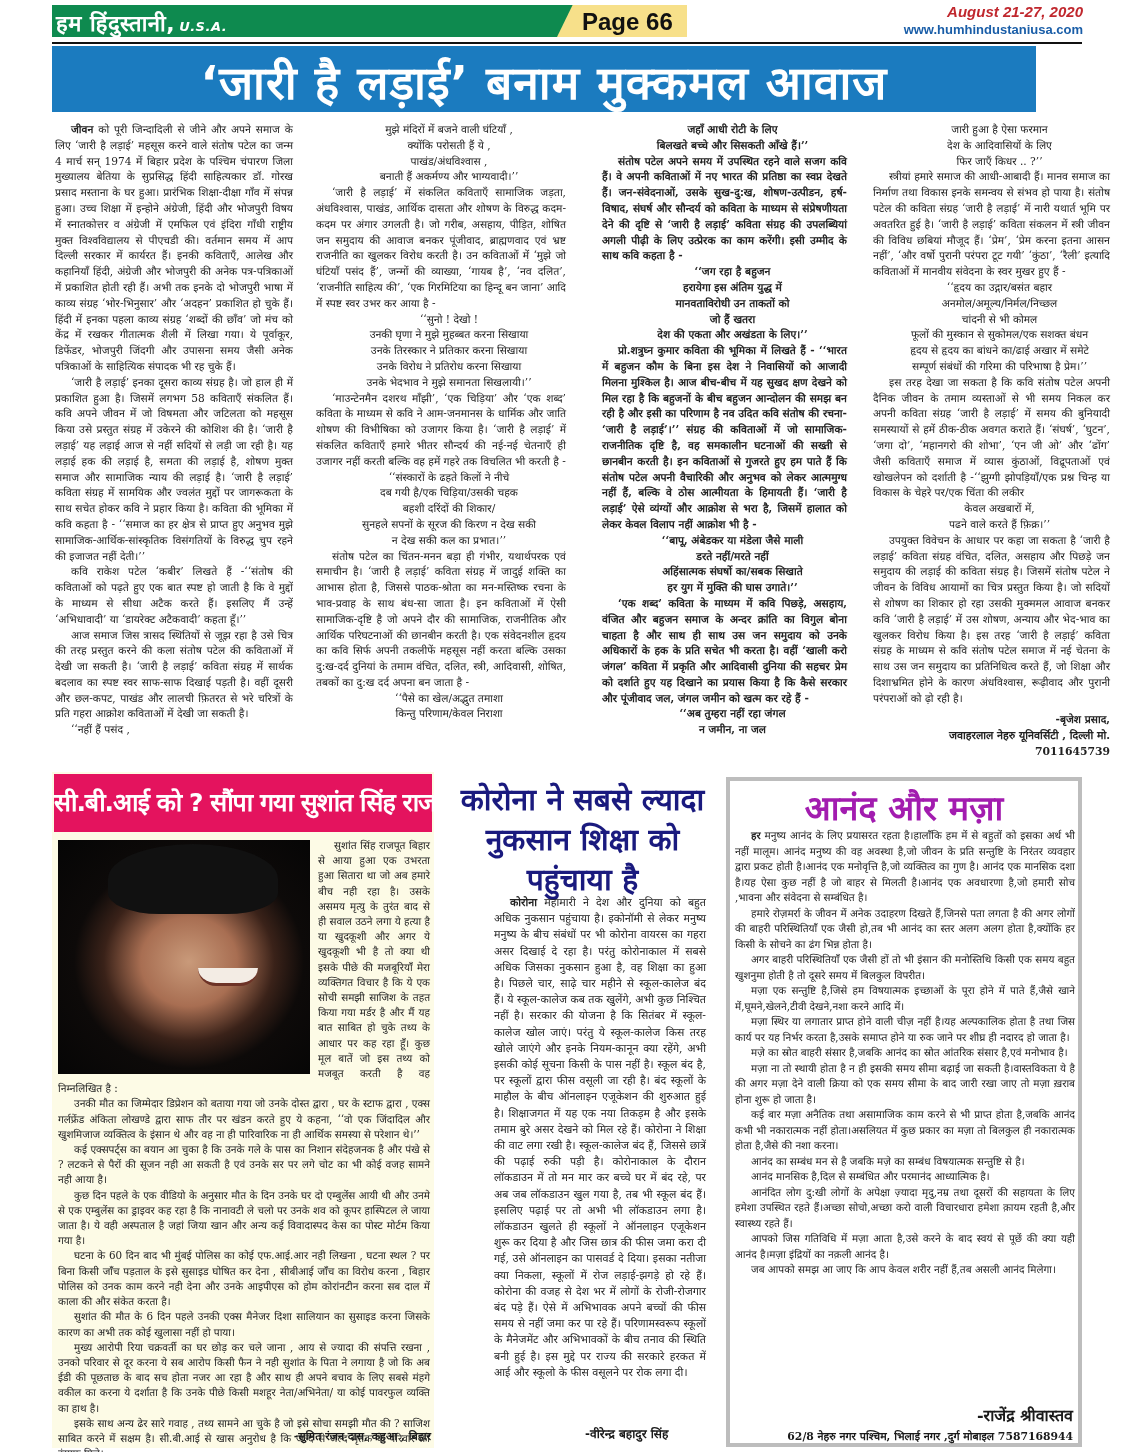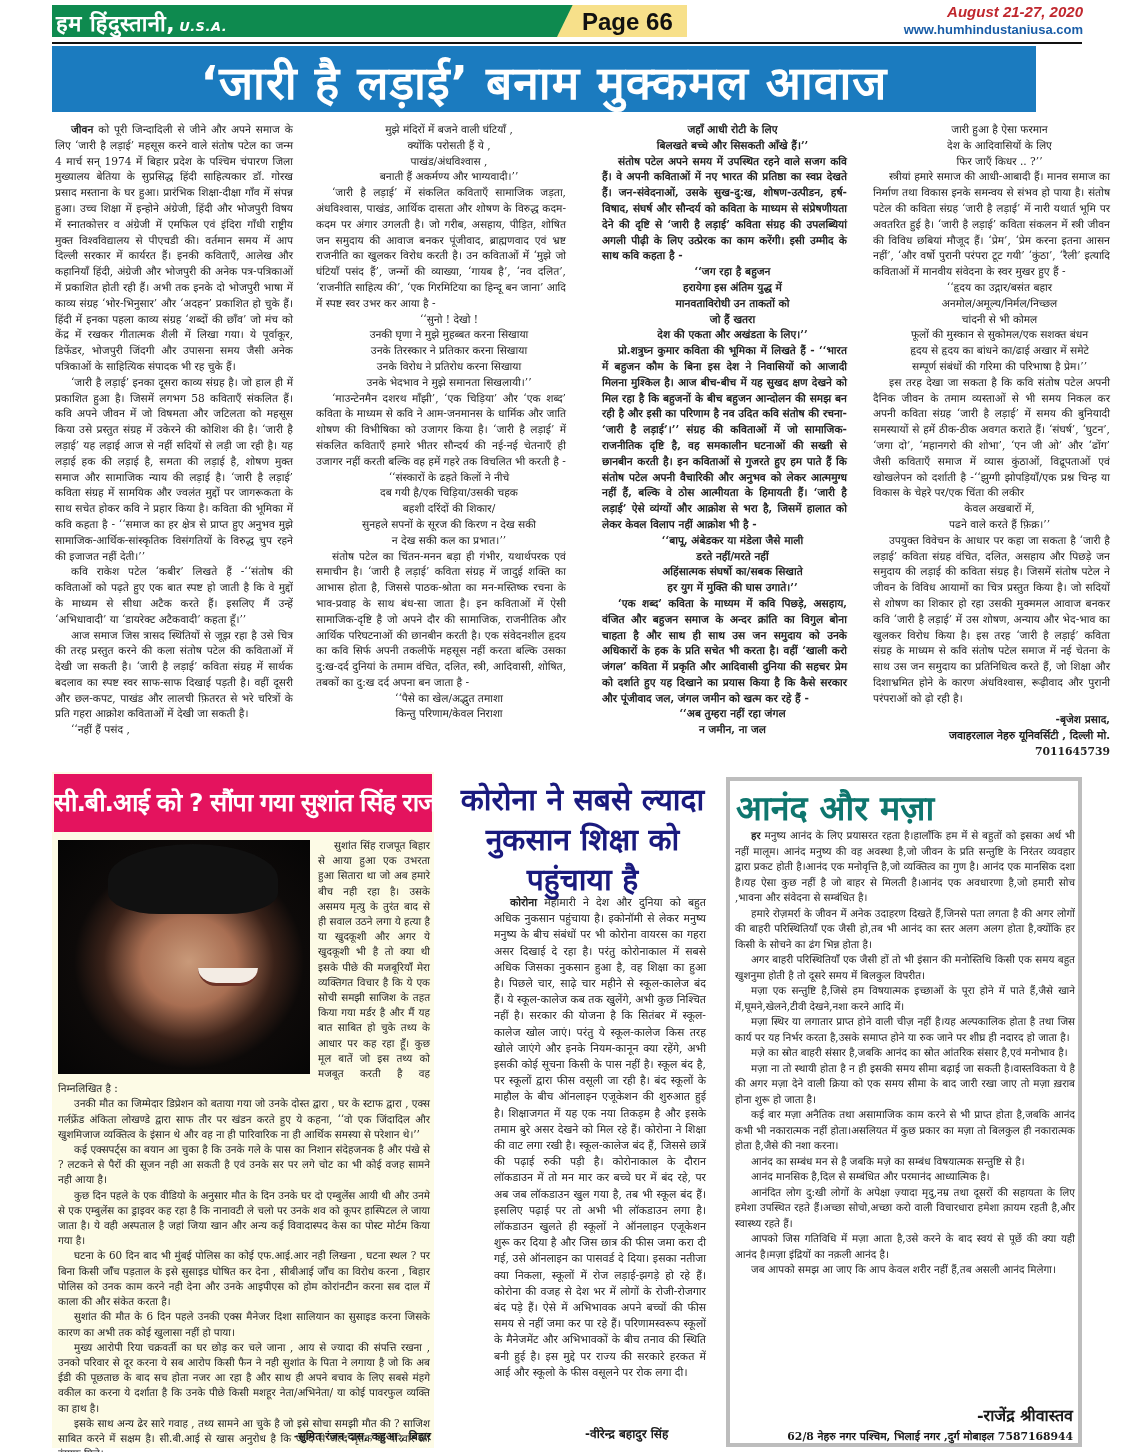--- a/index.html
+++ b/index.html
@@ -55,22 +55,22 @@
 
   
   .corona-head { position: absolute; left: 450px; top: 780px; width: 265px; text-align: center; color: #1a1a7e;
     font-family: "DejaVu Sans", sans-serif; font-weight: bold; font-size: 30px; line-height: 40px; }
   .corona-body { position: absolute; left: 466px; top: 895px; width: 240px; font-size: 10.8px; line-height: 16.2px; text-align: justify; color: #222; }
   .corona-body p { text-indent: 16px; margin-left: 28px; }
   .corona-byline { position: absolute; left: 585px; top: 1425px; font-weight: bold; font-size: 12px; }
 
   
   .anand-box { position: absolute; left: 726px; top: 777px; width: 356px; height: 670px; border: 4px solid #bdbdbd; background: #fff; }
-  .anand-head { position: absolute; left: 736px; top: 784px; width: 336px; text-align: left; font-family: "DejaVu Sans", sans-serif;
-    font-weight: bold; font-size: 34px; color: #0f766e; }
+  .anand-head { position: absolute; left: 736px; top: 784px; width: 336px; text-align: center; font-family: "DejaVu Sans", sans-serif;
+    font-weight: bold; font-size: 34px; color: #a21caf; }
   .anand-body { position: absolute; left: 735px; top: 828px; width: 340px; font-size: 10.3px; line-height: 15.5px; text-align: justify; color: #222; }
   .anand-body p { text-indent: 16px; }
   .anand-byline { position: absolute; right: 62px; top: 1404px; font-weight: bold; font-size: 16px; }
   .anand-addr { position: absolute; right: 62px; top: 1428px; font-weight: bold; font-size: 10.8px; }
 </style>
 </head>
 <body>
 
 <div class="masthead">
   <div class="mast-green"></div>

